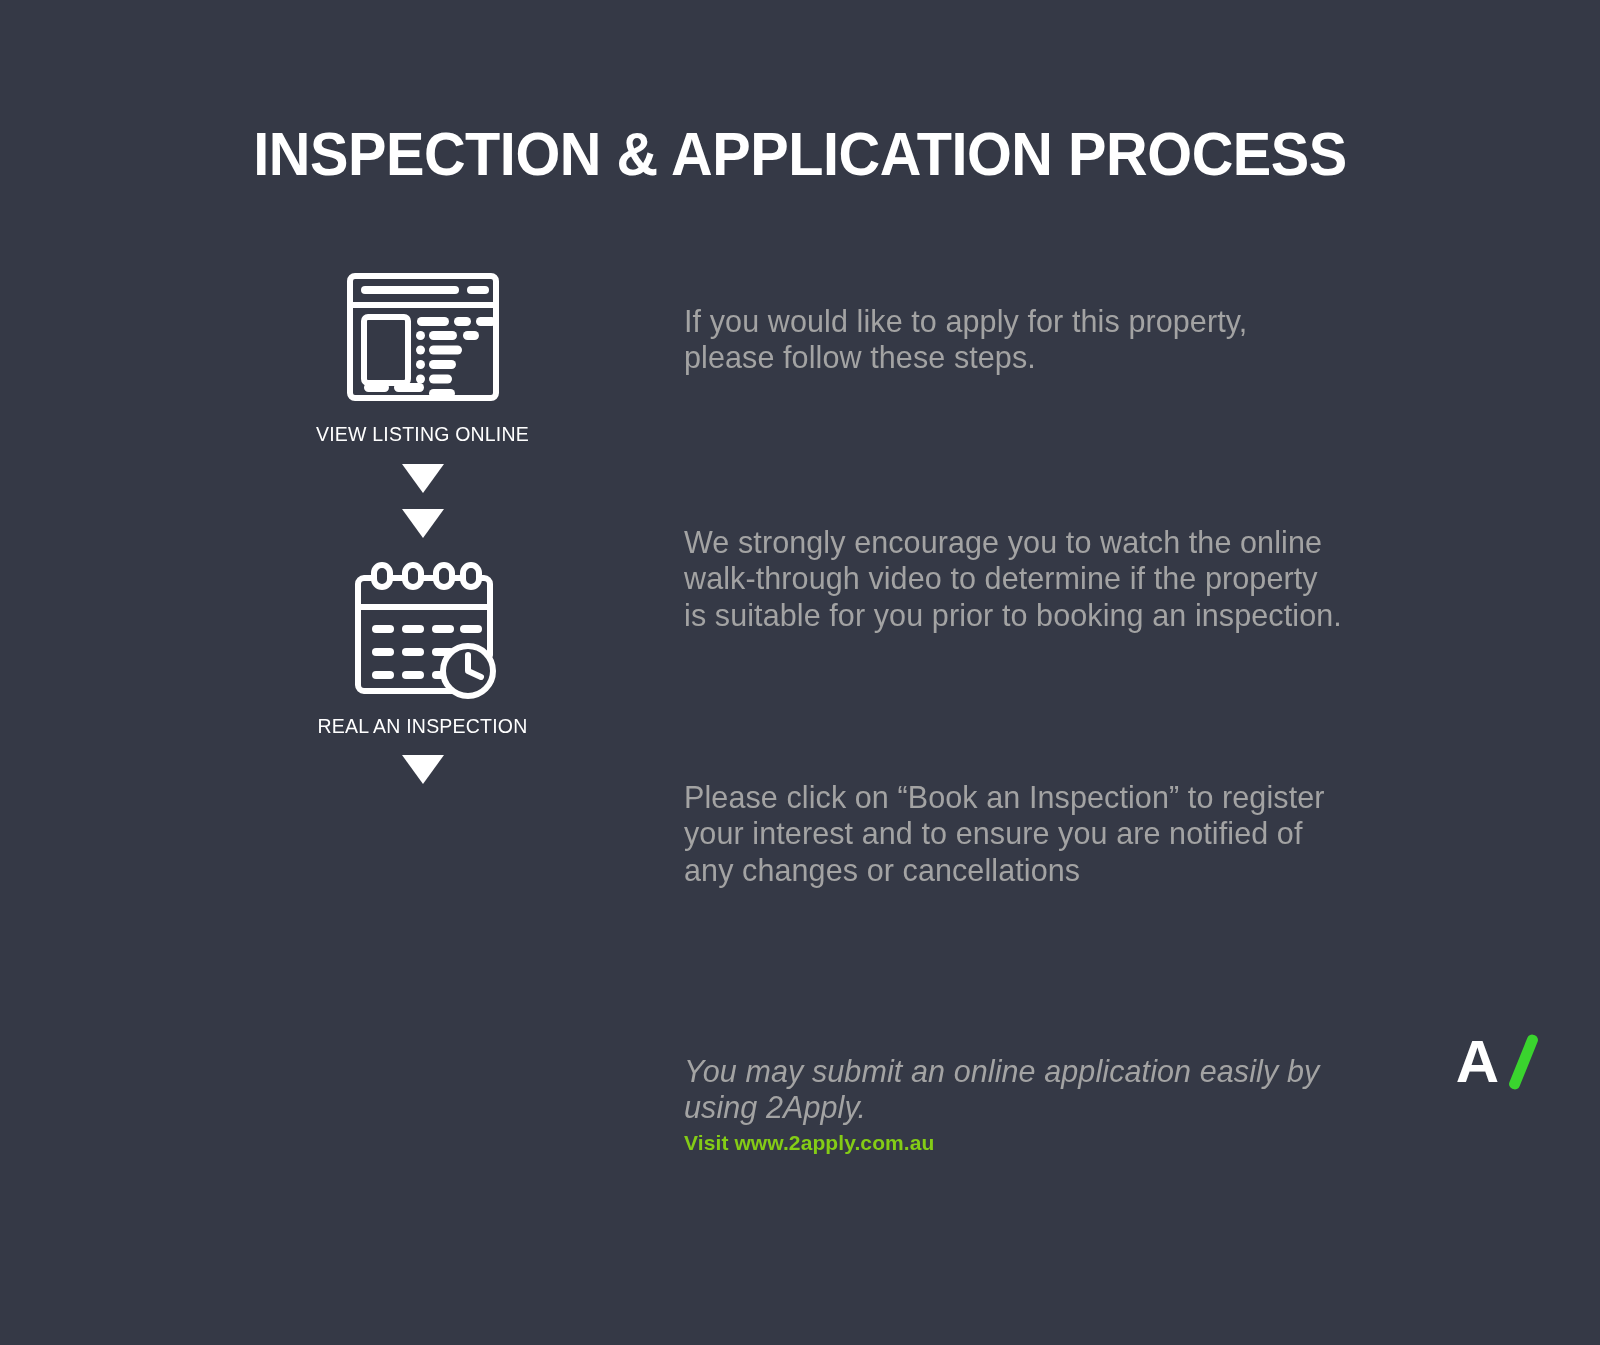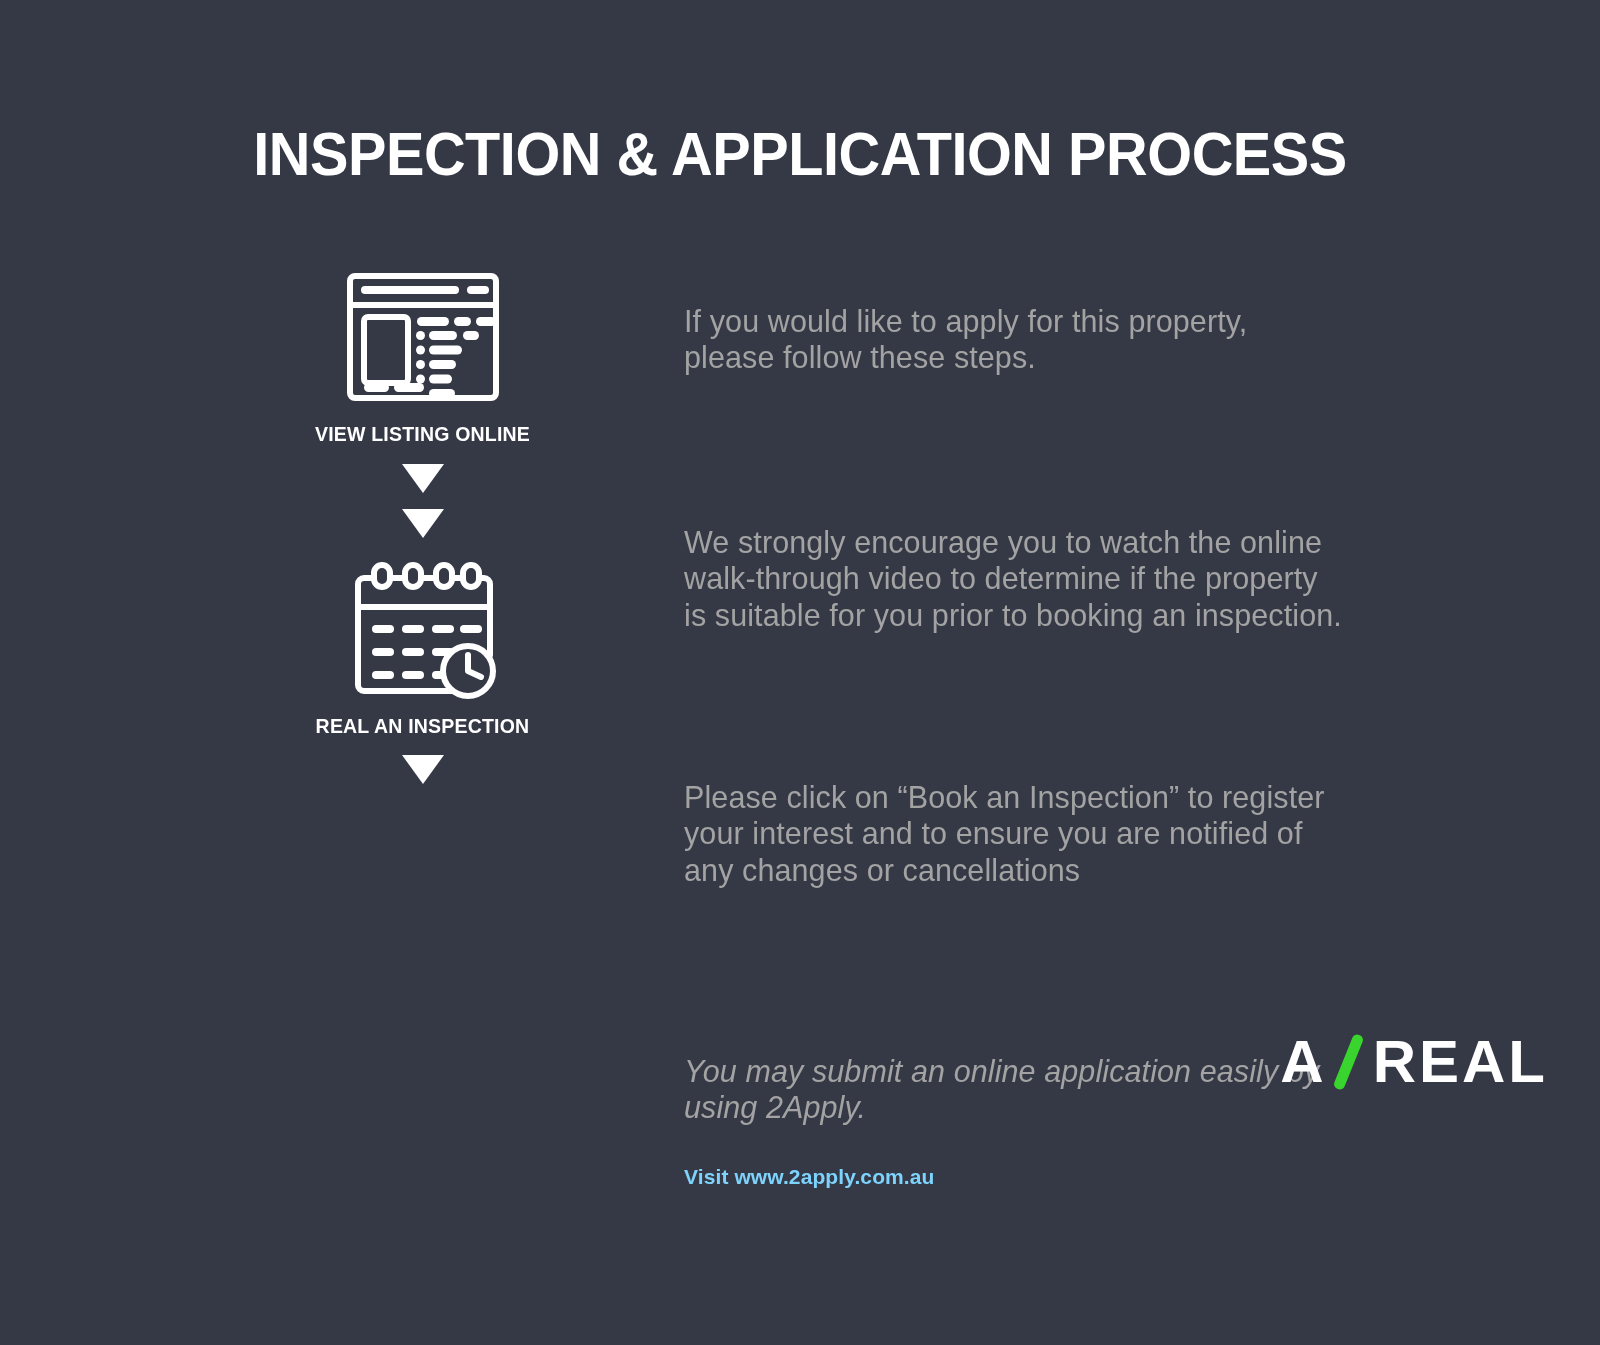--- a/index.html
+++ b/index.html
@@ -43,21 +43,21 @@
     height: 150px;
     display: flex;
     align-items: center;
     justify-content: center;
   }
   .step-icon.compact { height: 140px; }
   .step-label {
     text-align: center;
     color: #ffffff;
     font-size: 19.5px;
-    font-weight: bold;
+    font-weight: normal;
     letter-spacing: 0.2px;
     line-height: 1.32;
     margin-top: 10px;
     white-space: pre-line;
   }
   .arrow {
     width: 0; height: 0;
     margin: 16px auto;
     border-left: 21px solid transparent;
     border-right: 21px solid transparent;
@@ -78,22 +78,22 @@
     font-weight: 400;
     letter-spacing: 0.1px;
     white-space: pre-line;
   }
   .b1 { position: absolute; top: 41px; left: 0; }
   .b2 { position: absolute; top: 262px; left: 0; width: 740px; }
   .b3 { position: absolute; top: 517px; left: 0; width: 720px; }
   .b4 { position: absolute; top: 791px; left: 0; width: 700px; font-style: italic; }
   .visit {
     position: absolute;
-    top: 903px; left: 0;
-    color: #7dd3fc;
+    top: 869px; left: 0;
+    color: #84cc16;
     font-size: 21px;
     font-weight: bold;
     letter-spacing: 0.1px;
   }
 
   
   .logo {
     position: absolute;
     right: 52px;
     bottom: 73px;
@@ -217,16 +217,15 @@
 your interest and to ensure you are notified of
 any changes or cancellations</div>
     <div class="blurb b4">You may submit an online application easily by
 using 2Apply.</div>
     <div class="visit">Visit www.2apply.com.au</div>
   </div>
 
   <div class="logo">
     <span class="logo-a">A</span>
     <span class="logo-slash"></span>
-    <span class="logo-real">REAL</span>
   </div>
 
 </div>
 
 </body></html>

